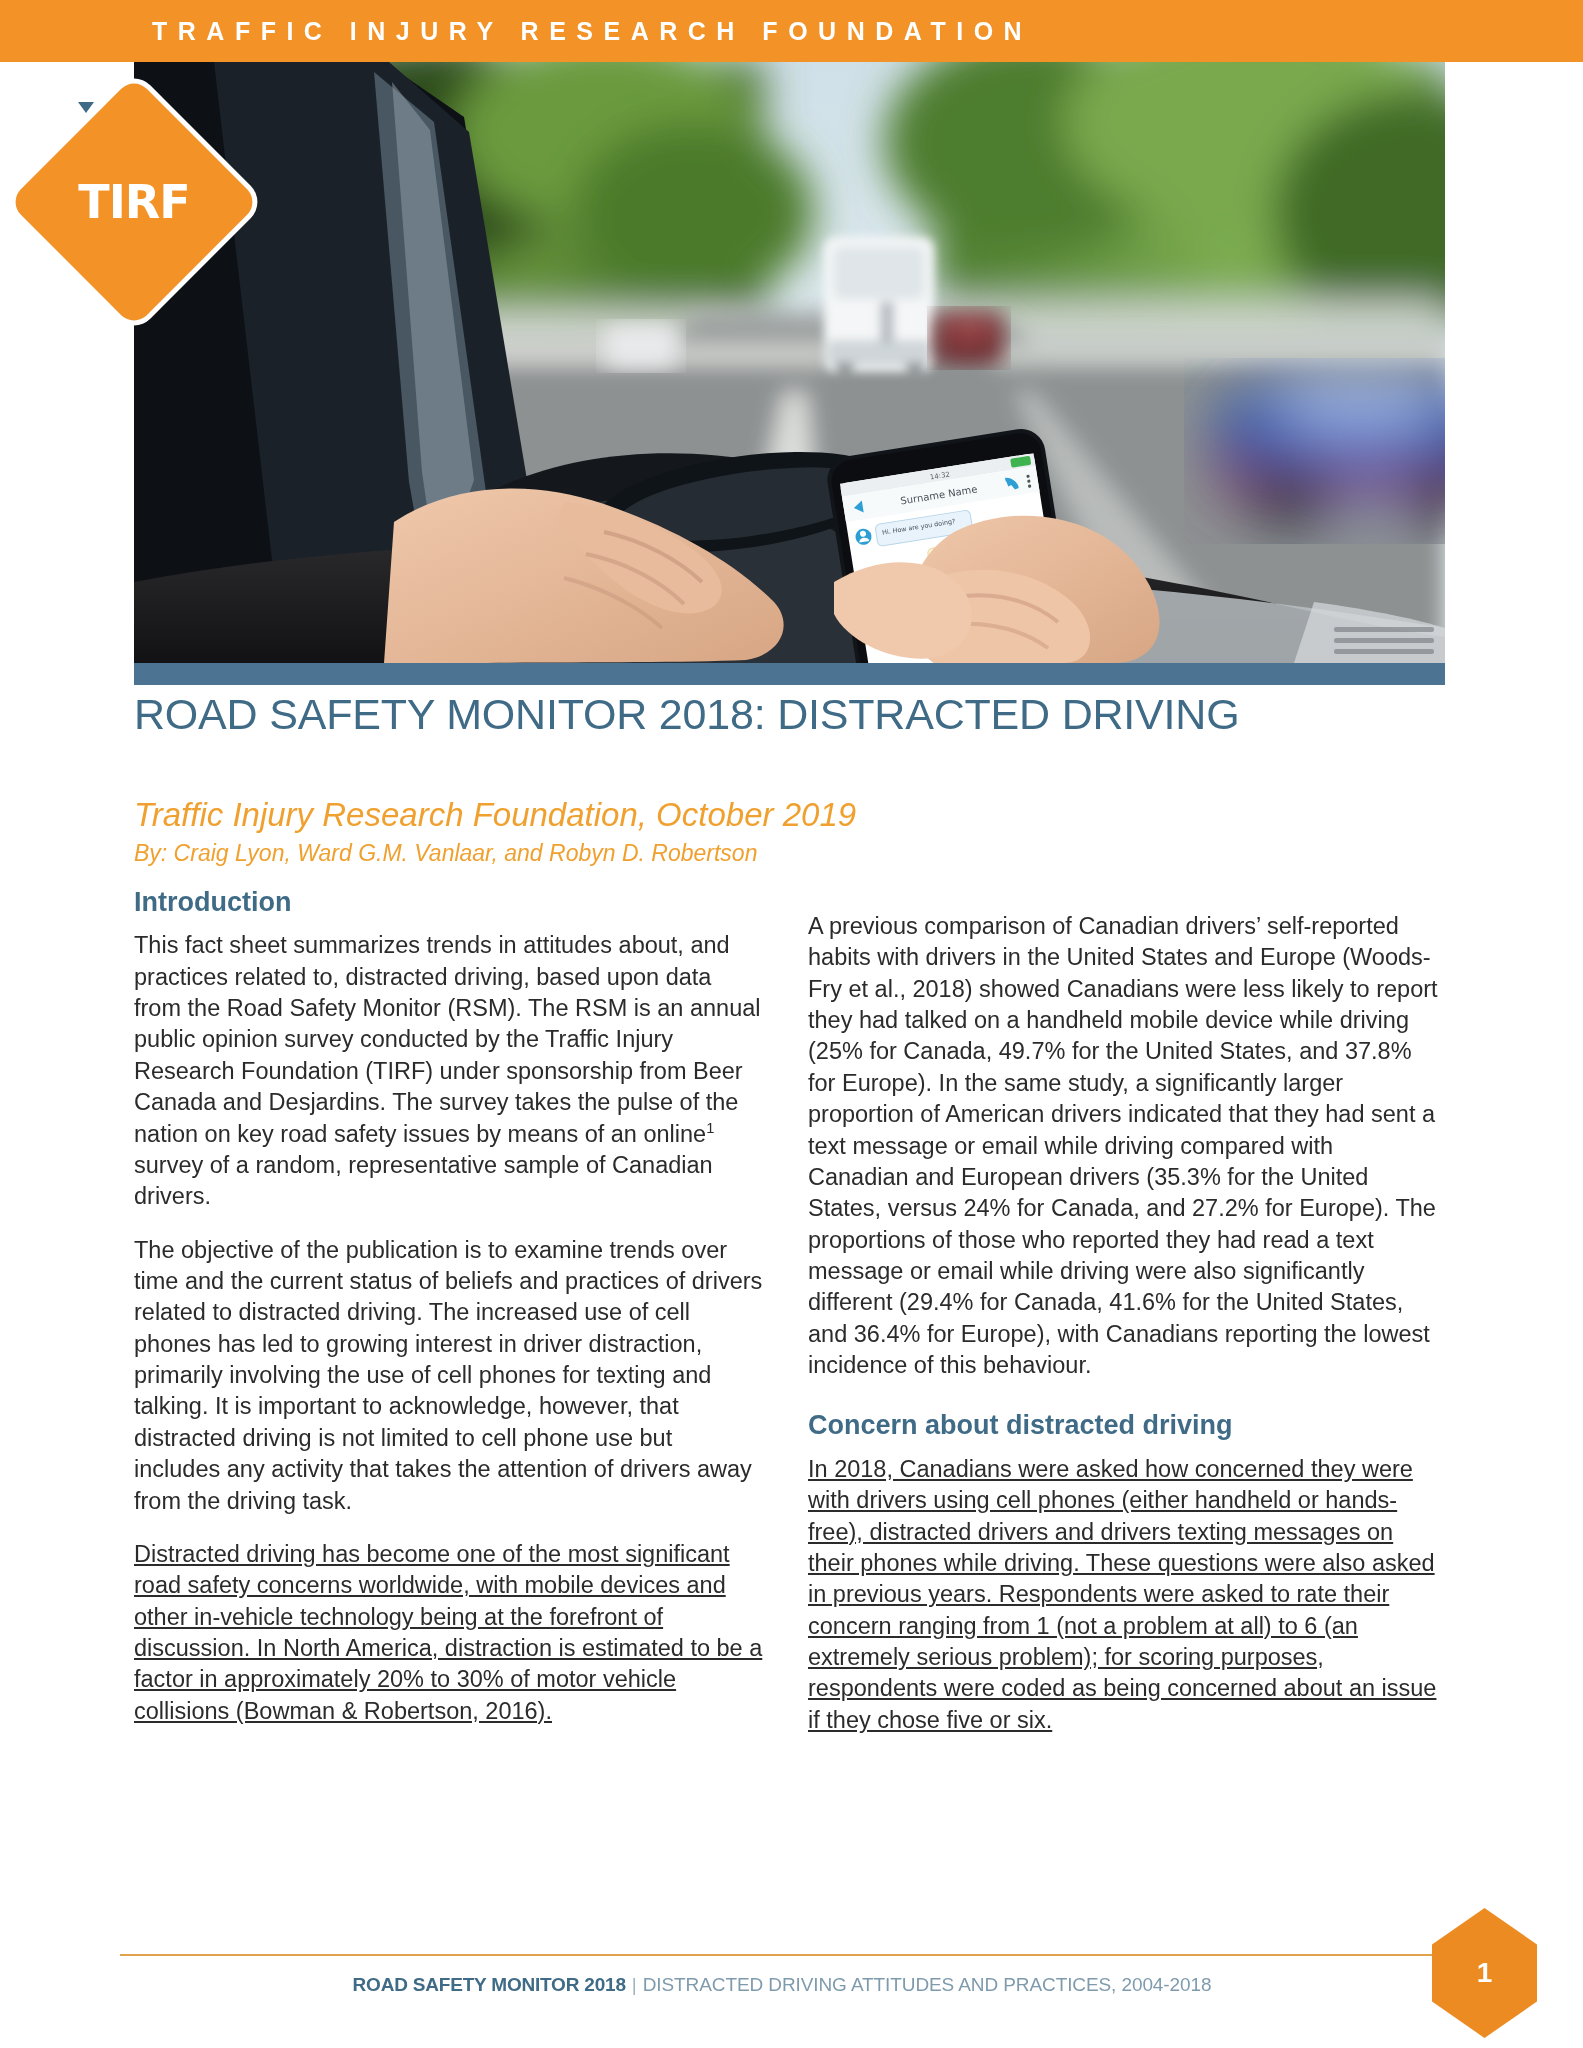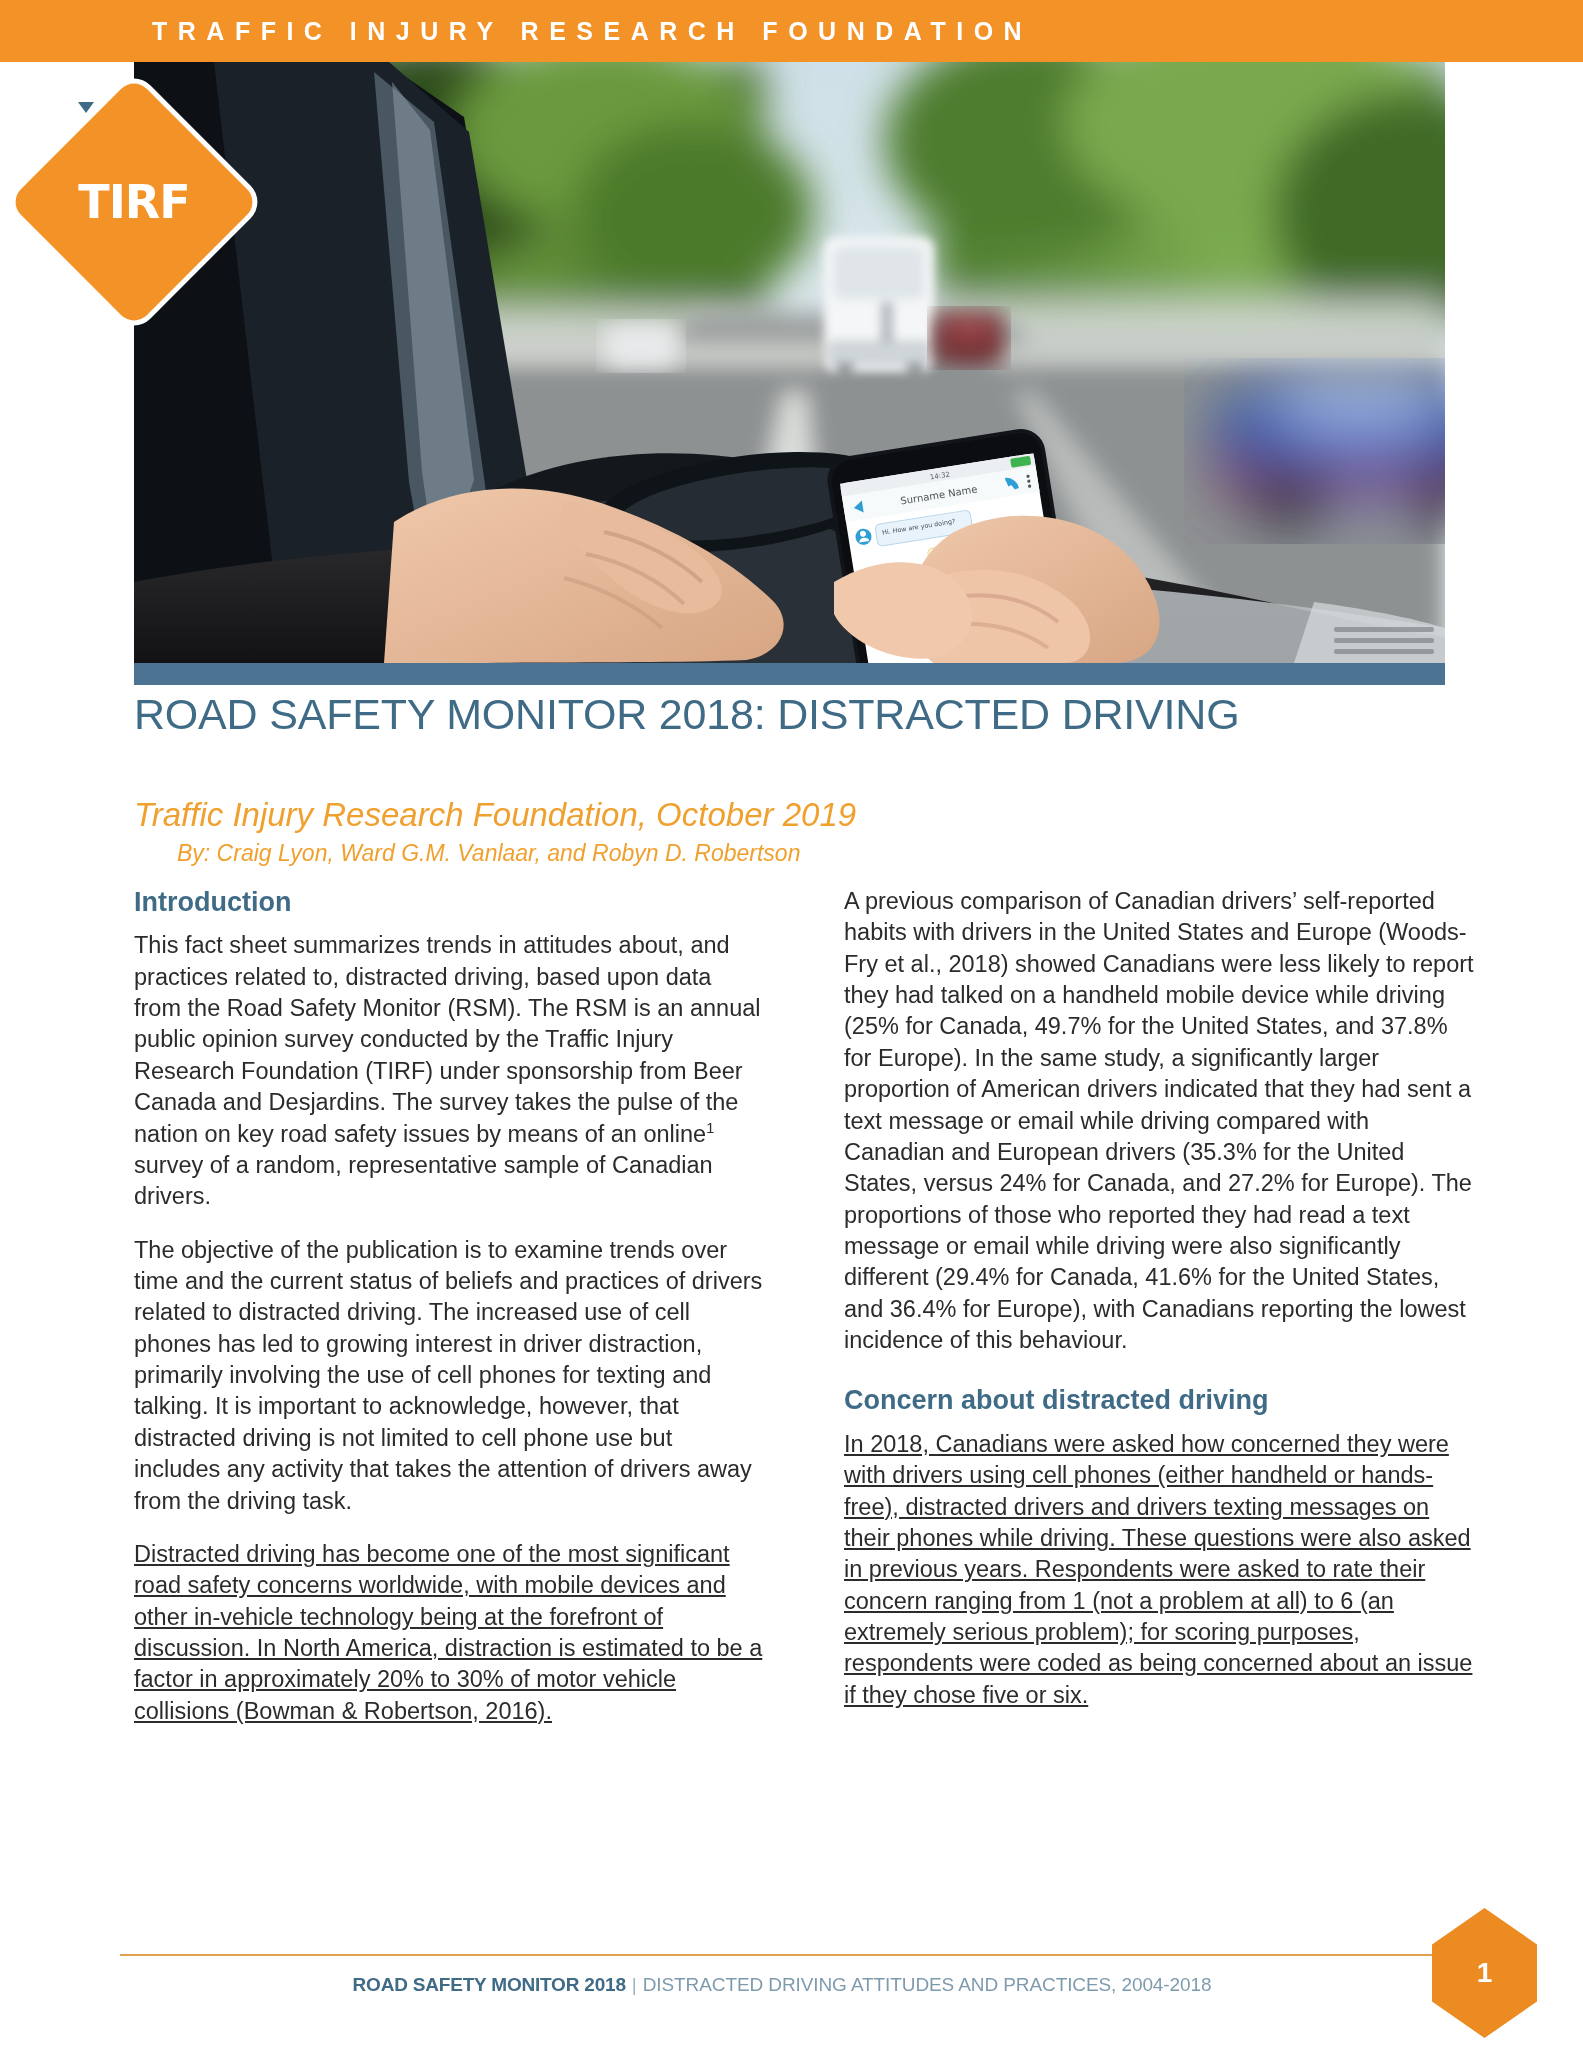--- a/index.html
+++ b/index.html
@@ -70,29 +70,29 @@
     font-size:43px; font-weight:normal; line-height:1.12;
     letter-spacing:-0.2px;
     font-family:"Liberation Sans", sans-serif;
   }
   .subtitle{
     position:absolute; left:134px; top:795px; width:1180px;
     color:#F0A02E; font-size:33px; font-style:italic; line-height:1.2;
   }
   .byline{
     position:absolute; left:134px; top:840px; width:1180px;
-    color:#F0A02E; font-size:23px; font-style:italic; line-height:1.2;margin-left:43px;
+    color:#F0A02E; font-size:23px; font-style:italic; line-height:1.2;
   }
 
   
   .col{
     position:absolute; top:886px; width:630px;
   }
   .col-left{ left:134px; }
-  .col-right{ left:844px; }
+  .col-right{ left:808px;margin-top:25px; }
 
   .sec-head{
     color:#3F6B86; font-size:27px; font-weight:bold;
     margin-bottom:12px; line-height:1.2;
   }
   .sec-head.second{ margin-top:28px; }
 
   .para{
     color:#2b2b2b; font-size:23.5px; line-height:1.335;
     margin-bottom:22px;

